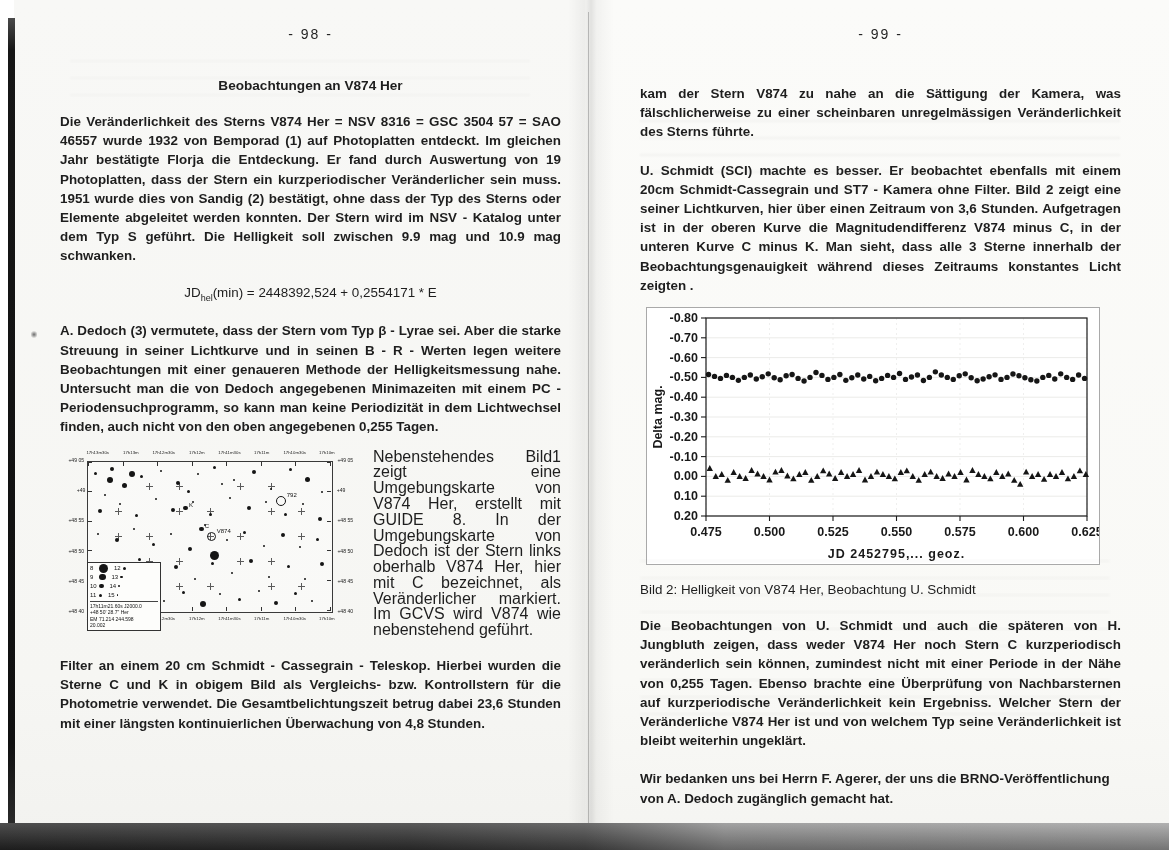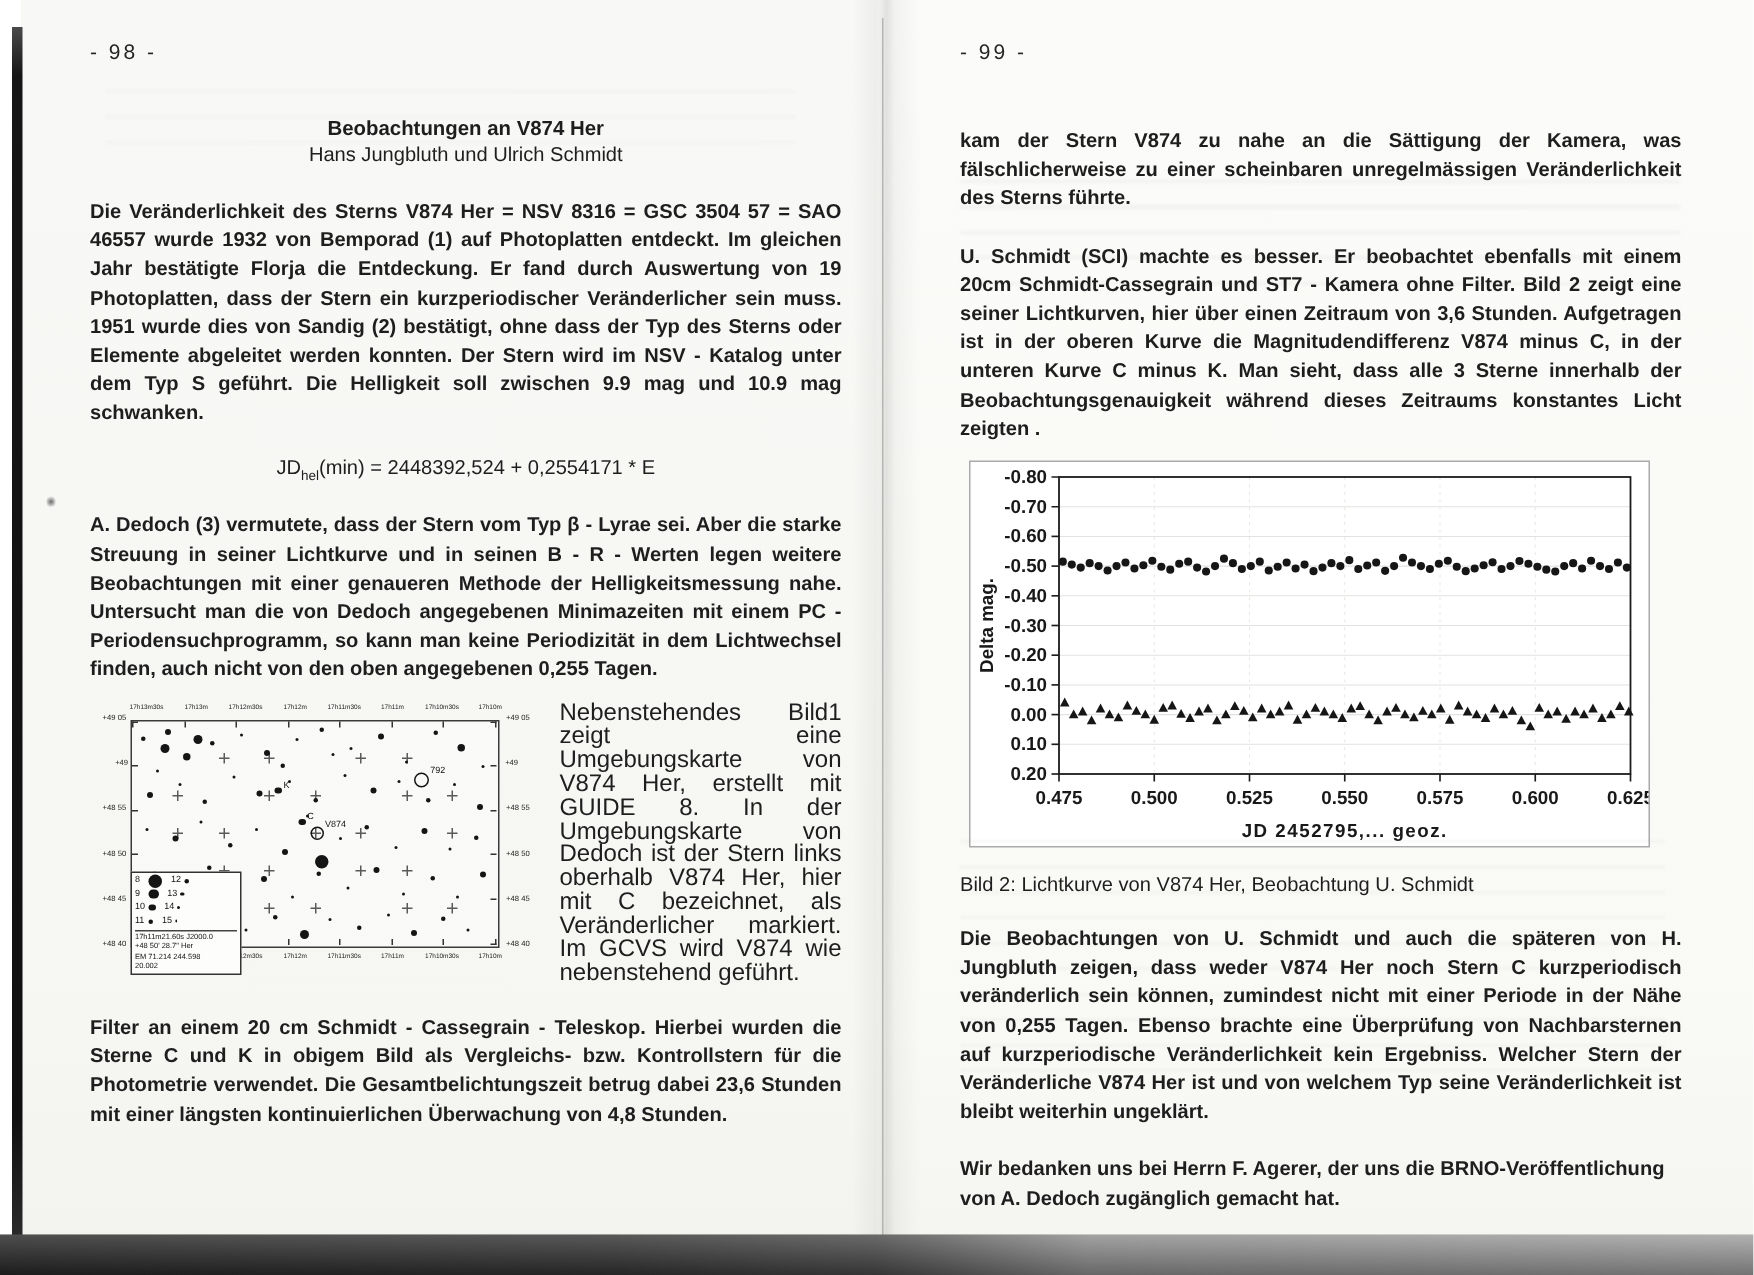--- a/index.html
+++ b/index.html
@@ -11,21 +11,21 @@
     font-family:"Liberation Sans","DejaVu Sans",sans-serif;
     color:#1e1e1e;
   }
   
   .page { position:absolute; top:0; height:850px; }
   .page-left  { left:14px;  width:571px; background:linear-gradient(180deg,#f8f8f6 0%,#f6f6f3 80%,#f2f2ef 100%); }
   .page-right { left:585px; width:584px; background:linear-gradient(180deg,#fbfbf9 0%,#f9f9f6 80%,#f4f4f1 100%); }
   .content-left  { padding:26px 24px 0 46px; }
   .content-right { padding:26px 48px 0 55px; }
 
-  .pagenum { text-align:left; font-size:14px; letter-spacing:2px; color:#252525; }
+  .pagenum { text-align:center; font-size:14px; letter-spacing:2px; color:#252525; }
   .title   { text-align:center; font-weight:bold; font-size:13.6px; margin-top:36px; }
   .authors { text-align:center; font-size:13.4px; line-height:19px; }
   .para    { font-size:13.4px; line-height:19.2px; text-align:justify; margin-top:19px;font-weight:bold; }
   .para-first-right { margin-top:42px; }
   .formula { text-align:center; font-size:13.4px; margin-top:19px; }
   .formula sub { font-size:9px; }
 
   
   .figblock { display:flex; gap:13px; margin-top:12px; align-items:flex-start; }
   .figcol   { flex:none; width:300px; }
@@ -75,21 +75,20 @@
     background:repeating-linear-gradient(180deg, rgba(70,70,70,0.10) 0 2px, rgba(0,0,0,0) 2px 17px); }
   .pen-mark { position:absolute; left:31px; top:330px; width:6px; height:9px; background:radial-gradient(circle,#6b6b6b 0%,rgba(107,107,107,0) 70%); z-index:4; }
 </style>
 </head>
 <body>
 
 <div class="page page-left">
   <div class="content-left">
     <div class="pagenum">- 98 -</div>
     <div class="title">Beobachtungen an V874 Her</div>
-    <div class="authors">Hans Jungbluth und Ulrich Schmidt</div>
     <p class="para">Die Veränderlichkeit des Sterns V874 Her = NSV 8316 = GSC 3504 57 = SAO 46557 wurde 1932 von Bemporad (1) auf Photoplatten entdeckt. Im gleichen Jahr bestätigte Florja die Entdeckung. Er fand durch Auswertung von 19 Photoplatten, dass der Stern ein kurzperiodischer Veränderlicher sein muss. 1951 wurde dies von Sandig (2) bestätigt, ohne dass der Typ des Sterns oder Elemente abgeleitet werden konnten. Der Stern wird im NSV - Katalog unter dem Typ S geführt. Die Helligkeit soll zwischen 9.9 mag und 10.9 mag schwanken.</p>
     <div class="formula"><span>JD</span><sub>hel</sub><span>(min) = 2448392,524 + 0,2554171 * E</span></div>
     <p class="para">A. Dedoch (3) vermutete, dass der Stern vom Typ β - Lyrae sei. Aber die starke Streuung in seiner Lichtkurve und in seinen B - R - Werten legen weitere Beobachtungen mit einer genaueren Methode der Helligkeitsmessung nahe. Untersucht man die von Dedoch angegebenen Minimazeiten mit einem PC - Periodensuchprogramm, so kann man keine Periodizität in dem Lichtwechsel finden, auch nicht von den oben angegebenen 0,255 Tagen.</p>
 
     <div class="figblock">
       <div class="figcol">
         <figure class="finder">
           <div class="fc-ra fc-ra-top" id="fc-ra-top">
               <span>17h13m30s</span>
               <span>17h13m</span>
@@ -494,21 +493,21 @@
           <polygon points="403.04299999999984,163.02 399.84299999999985,168.92000000000002 406.2429999999998,168.92000000000002" fill="#161616"></polygon>
           <polygon points="409.01200000000006,165 405.81200000000007,170.9 412.21200000000005,170.9" fill="#161616"></polygon>
           <polygon points="414.98099999999994,161.04 411.78099999999995,166.94 418.1809999999999,166.94" fill="#161616"></polygon>
           <polygon points="420.9499999999999,167.376 417.7499999999999,173.276 424.14999999999986,173.276" fill="#161616"></polygon>
           <polygon points="426.91900000000004,165 423.71900000000005,170.9 430.119,170.9" fill="#161616"></polygon>
           <polygon points="432.8879999999999,159.456 429.68799999999993,165.356 436.0879999999999,165.356" fill="#161616"></polygon>
           <polygon points="438.85699999999986,163.02 435.65699999999987,168.92000000000002 442.05699999999985,168.92000000000002" fill="#161616"></polygon>
         </svg>
     </div>
 
-    <p class="lc-caption">Bild 2:  Lichtkurve von V874 Her, Beobachtung U. Schmidt</p>
+    <p class="lc-caption">Bild 2:  Helligkeit von V874 Her, Beobachtung U. Schmidt</p>
     <p class="para">Die Beobachtungen von U. Schmidt und auch die späteren von H. Jungbluth zeigen, dass weder V874 Her noch Stern C kurzperiodisch veränderlich sein können, zumindest nicht mit einer Periode in der Nähe von 0,255 Tagen. Ebenso brachte eine Überprüfung von Nachbarsternen auf kurzperiodische Veränderlichkeit kein Ergebniss. Welcher Stern der Veränderliche V874 Her ist und von welchem Typ seine Veränderlichkeit ist bleibt weiterhin ungeklärt.</p>
     <p class="para ack">Wir bedanken uns bei Herrn F. Agerer, der uns die BRNO-Veröffentlichung von A. Dedoch zugänglich gemacht hat.</p>
     <p class="lit-head">Literatur:</p>
     <div>
       <div class="lit-item">1) Bemporad A., 1932: Astron. Nachr. 245, 84</div>
       <div class="lit-item">2) Sandig H.-U., 1951: Astron. Nachr. 280, 39</div>
       <div class="lit-item">3) Dedoch A.,     1992: BRNO C.31.85</div>
     </div>
   </div>
 </div>

